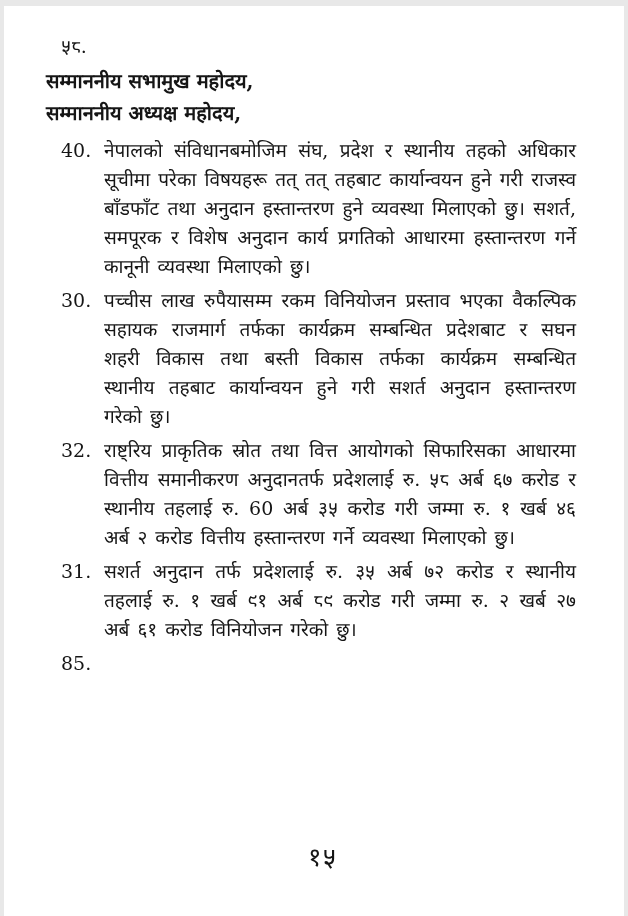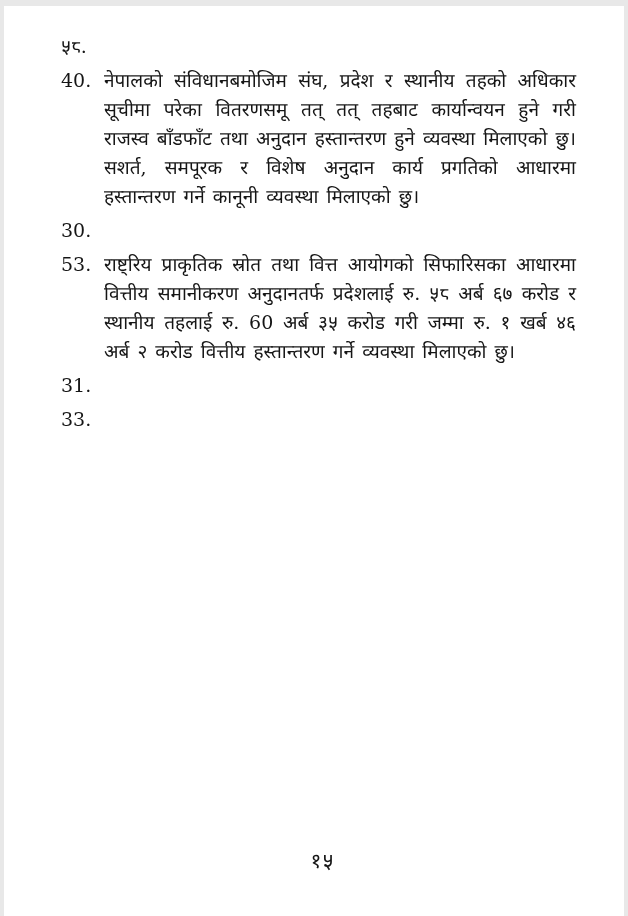--- a/index.html
+++ b/index.html
@@ -47,55 +47,61 @@
   }
   .heading-group {
     margin: 4px 0 8px 0;
   }
   .page-number {
     position: absolute;
     left: 0;
     right: 0;
     bottom: 48px;
     text-align: center;
-    font-size: 21px;
+    font-size: 26px;
     letter-spacing: 1px;
     padding-left: 17px;
   }
 </style>
 </head>
 <body>
 
 <div class="page">
   <div class="content">
 
     <div class="para">
       <span class="num">५८.</span>
     </div>
 
+    <div class="heading-group">
+      <div class="heading">सम्माननीय सभामुख महोदय,</div>
+      <div class="heading">सम्माननीय अध्यक्ष महोदय,</div>
+    </div>
 
 
     <div class="para">
       <span class="num">40.</span>
-      <span class="ptext">नेपालको संविधानबमोजिम संघ, प्रदेश र स्थानीय तहको अधिकार सूचीमा परेका वितरणसमू तत् तत् तहबाट कार्यान्वयन हुने गरी राजस्व बाँडफाँट तथा अनुदान हस्तान्तरण हुने व्यवस्था मिलाएको छु।  सशर्त, समपूरक र विशेष अनुदान कार्य प्रगतिको आधारमा हस्तान्तरण गर्ने कानूनी व्यवस्था मिलाएको छु।</span>
+      <span class="ptext">नेपालको संविधानबमोजिम संघ, प्रदेश र स्थानीय तहको अधिकार सूचीमा परेका विषयहरू तत् तत् तहबाट कार्यान्वयन हुने गरी राजस्व बाँडफाँट तथा अनुदान हस्तान्तरण हुने व्यवस्था मिलाएको छु।  सशर्त, समपूरक र विशेष अनुदान कार्य प्रगतिको आधारमा हस्तान्तरण गर्ने कानूनी व्यवस्था मिलाएको छु।</span>
     </div>
 
     <div class="para">
       <span class="num">30.</span>
+      <span class="ptext">पच्चीस लाख रुपैयासम्म रकम विनियोजन प्रस्ताव भएका वैकल्पिक सहायक राजमार्ग तर्फका कार्यक्रम सम्बन्धित प्रदेशबाट र सघन शहरी विकास तथा बस्ती विकास तर्फका कार्यक्रम सम्बन्धित स्थानीय तहबाट कार्यान्वयन हुने गरी सशर्त अनुदान हस्तान्तरण गरेको छु।</span>
     </div>
 
     <div class="para">
-      <span class="num">53.</span>
+      <span class="num">32.</span>
       <span class="ptext">राष्ट्रिय प्राकृतिक स्रोत तथा वित्त आयोगको सिफारिसका आधारमा वित्तीय समानीकरण अनुदानतर्फ प्रदेशलाई रु. ५८ अर्ब ६७ करोड र स्थानीय तहलाई रु. 60 अर्ब ३५ करोड गरी जम्मा रु. १ खर्ब ४६ अर्ब २ करोड वित्तीय हस्तान्तरण गर्ने व्यवस्था मिलाएको छु।</span>
     </div>
 
     <div class="para">
       <span class="num">31.</span>
+      <span class="ptext">सशर्त अनुदान तर्फ प्रदेशलाई रु. ३५ अर्ब ७२ करोड र स्थानीय तहलाई रु. १ खर्ब ९१ अर्ब ८९ करोड गरी जम्मा रु. २ खर्ब २७ अर्ब ६१ करोड विनियोजन गरेको छु।</span>
     </div>
 
     <div class="para">
-      <span class="num">33.</span>
+      <span class="num">85.</span>
     </div>
 
   </div>
 
   <div class="page-number">१५</div>
 </div>
 
 </body></html>

